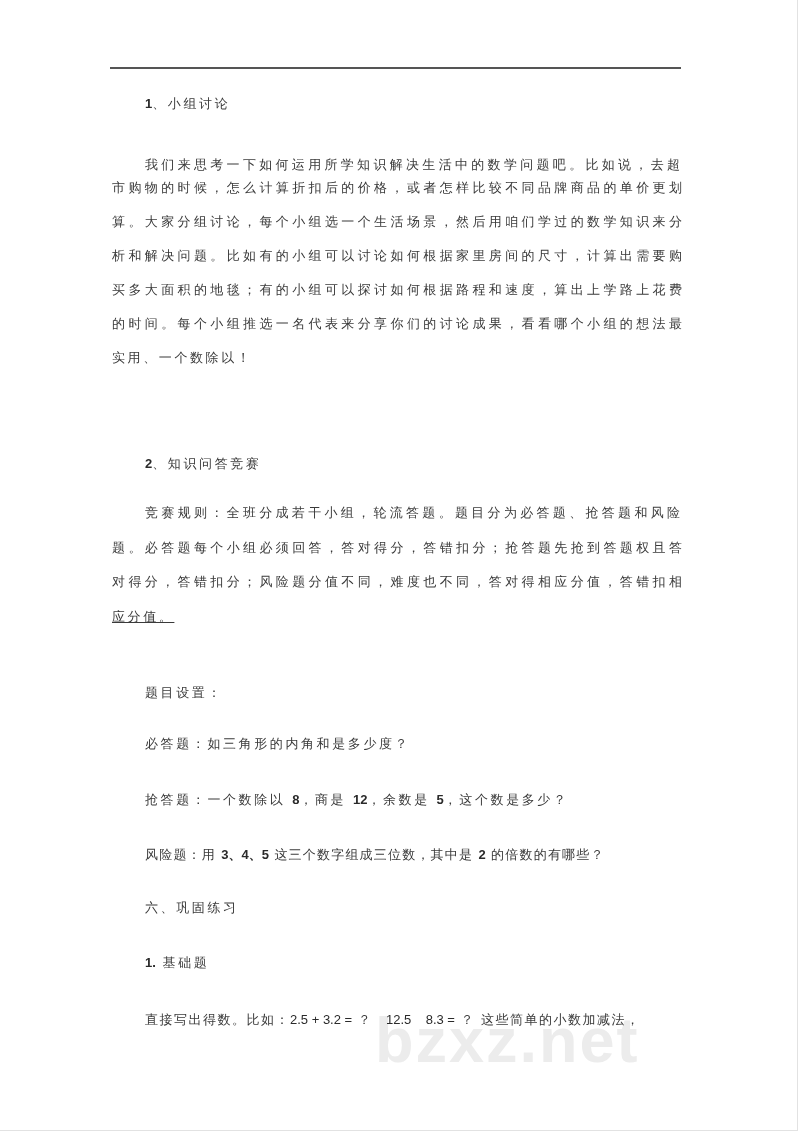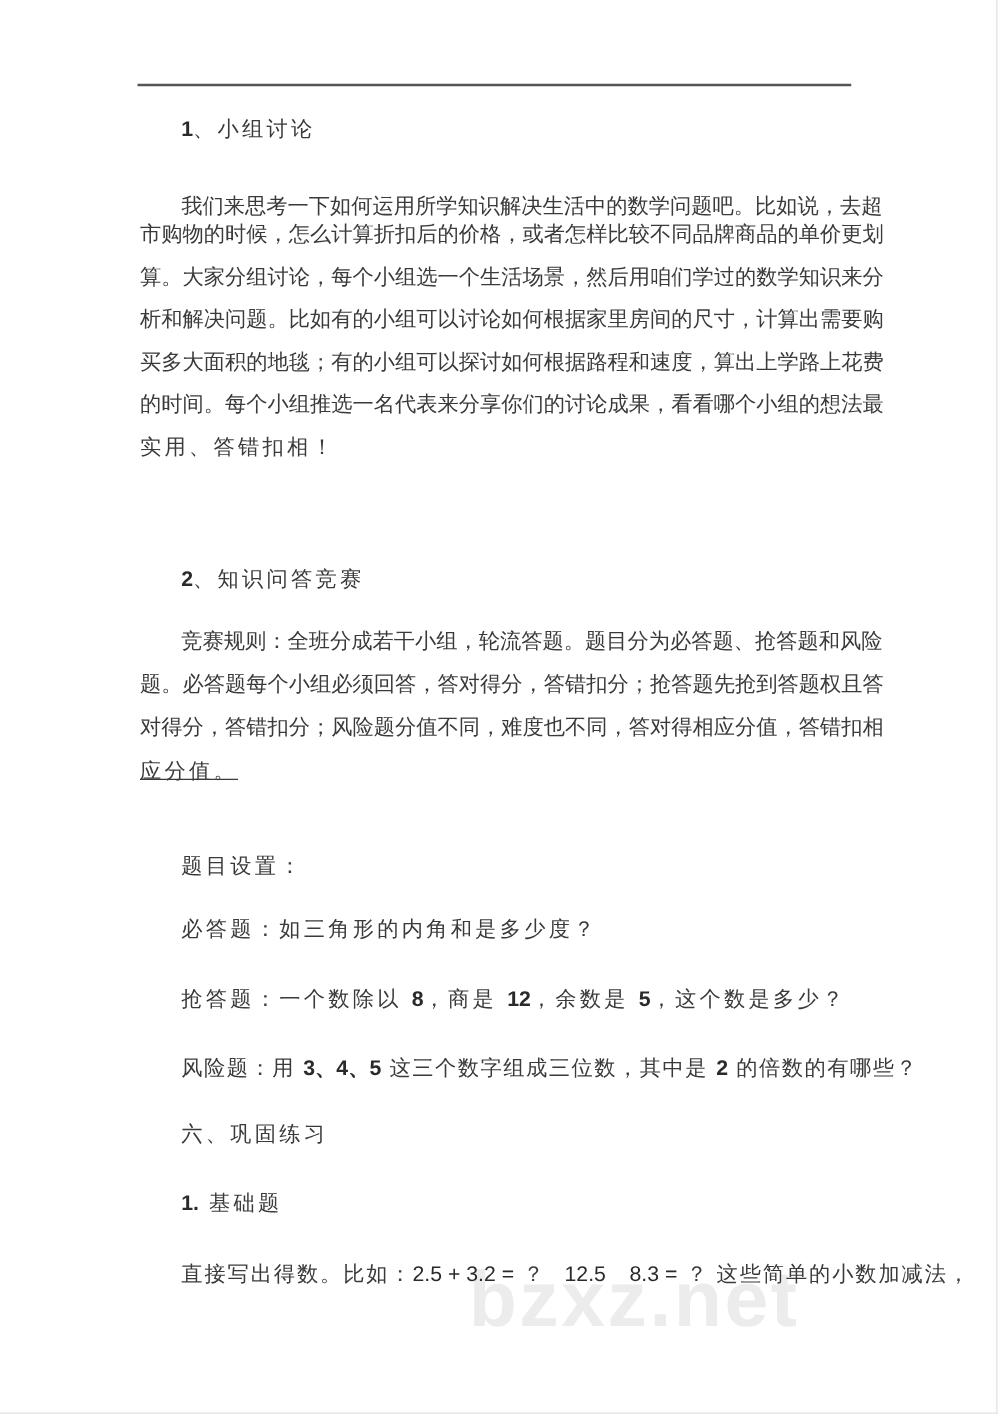--- a/index.html
+++ b/index.html
@@ -29,21 +29,21 @@
       left: 110px;
       top: 67px;
       width: 571px;
       height: 2px;
       background: #555555;
     }
     .line {
       position: absolute;
       left: 112px;
       width: 570px;
-      font-size: 17px;
+      font-size: 13px;
       line-height: 22px;
       white-space: nowrap;
       letter-spacing: 2.6px;
     }
     .indent { left: 145px; }
     .justify {
       text-align: justify;
       text-align-last: justify;
       letter-spacing: 0;
     }
@@ -85,21 +85,21 @@
     <div class="line indent" style="top:93px;">
       <span class="num">1</span><span>、小组讨论</span>
     </div>
 
     <div class="line indent justify" style="top:154px; width:535px;">我们来思考一下如何运用所学知识解决生活中的数学问题吧。比如说，去超</div>
     <div class="line justify" style="top:177px;">市购物的时候，怎么计算折扣后的价格，或者怎样比较不同品牌商品的单价更划</div>
     <div class="line justify" style="top:211px;">算。大家分组讨论，每个小组选一个生活场景，然后用咱们学过的数学知识来分</div>
     <div class="line justify" style="top:245px;">析和解决问题。比如有的小组可以讨论如何根据家里房间的尺寸，计算出需要购</div>
     <div class="line justify" style="top:279px;">买多大面积的地毯；有的小组可以探讨如何根据路程和速度，算出上学路上花费</div>
     <div class="line justify" style="top:313px;">的时间。每个小组推选一名代表来分享你们的讨论成果，看看哪个小组的想法最</div>
-    <div class="line" style="top:347px;">实用、答错扣相！</div>
+    <div class="line" style="top:347px;">实用、一个数除以！</div>
 
     <div class="line indent" style="top:453px;">
       <span class="num">2</span><span>、知识问答竞赛</span>
     </div>
 
     <div class="line indent justify" style="top:502px; width:535px;">竞赛规则：全班分成若干小组，轮流答题。题目分为必答题、抢答题和风险</div>
     <div class="line justify" style="top:537px;">题。必答题每个小组必须回答，答对得分，答错扣分；抢答题先抢到答题权且答</div>
     <div class="line justify" style="top:571px;">对得分，答错扣分；风险题分值不同，难度也不同，答对得相应分值，答错扣相</div>
     <div class="line" style="top:606px;text-decoration:underline;">应分值。</div>
 

